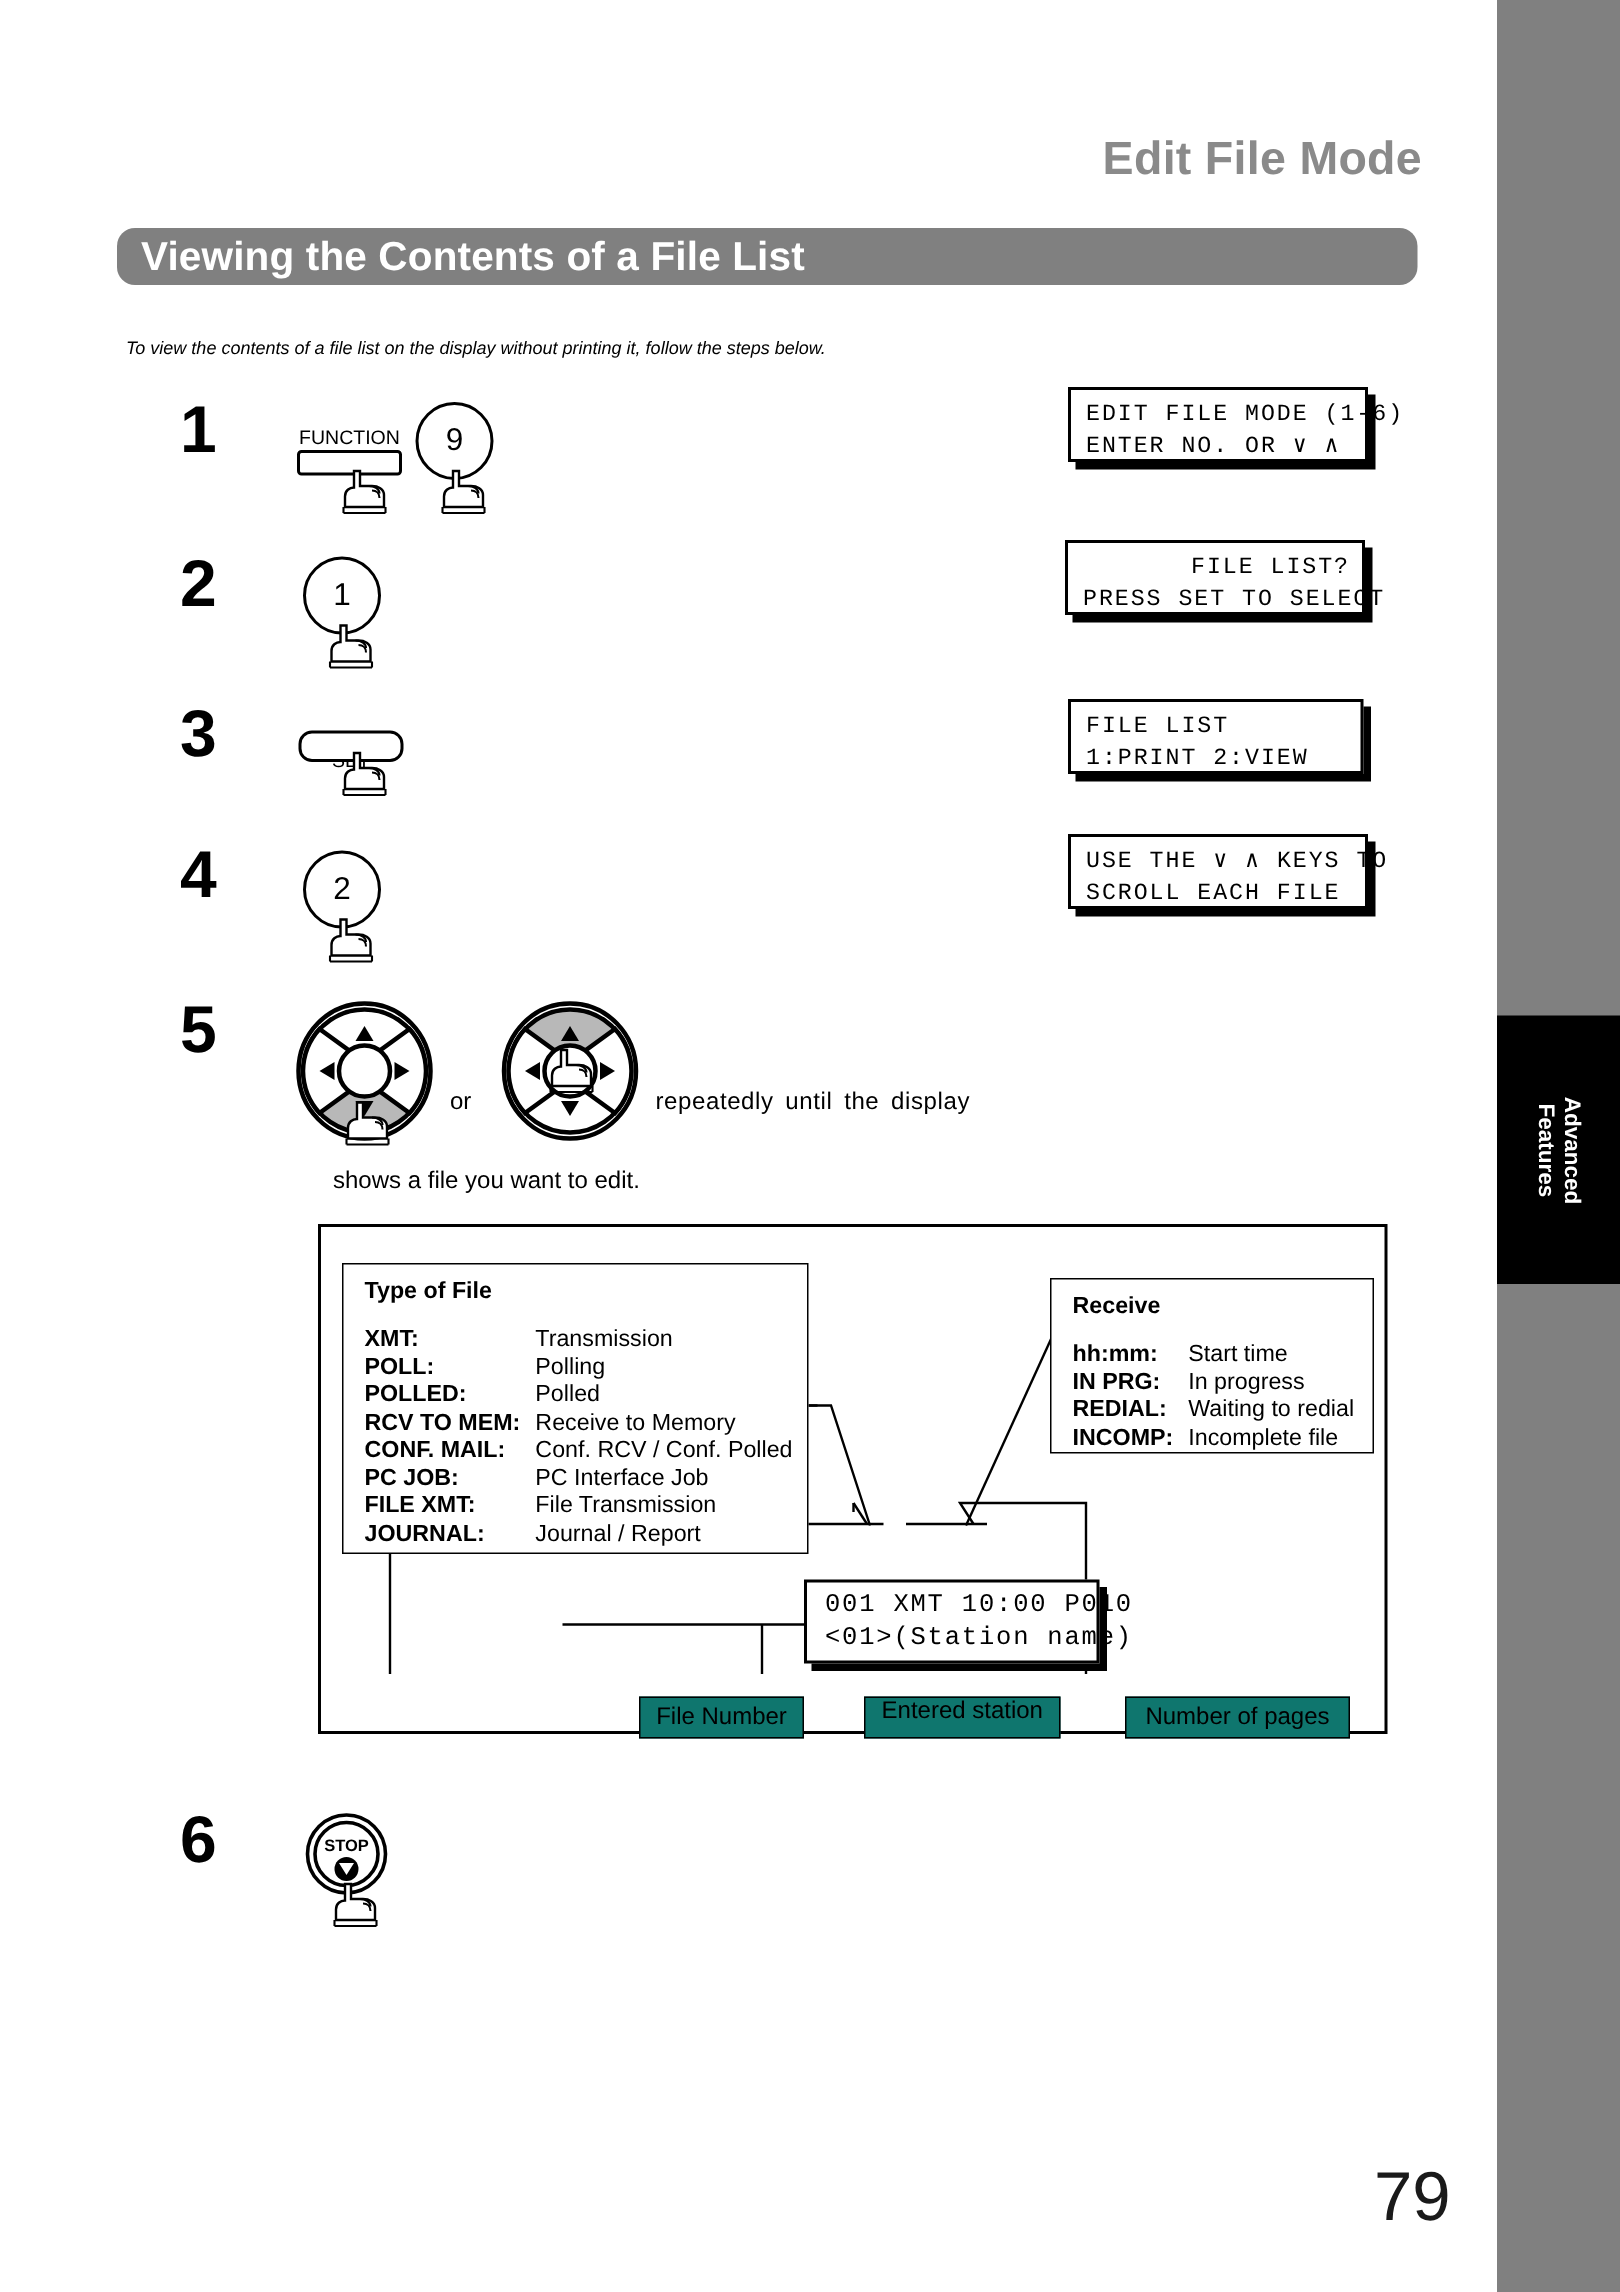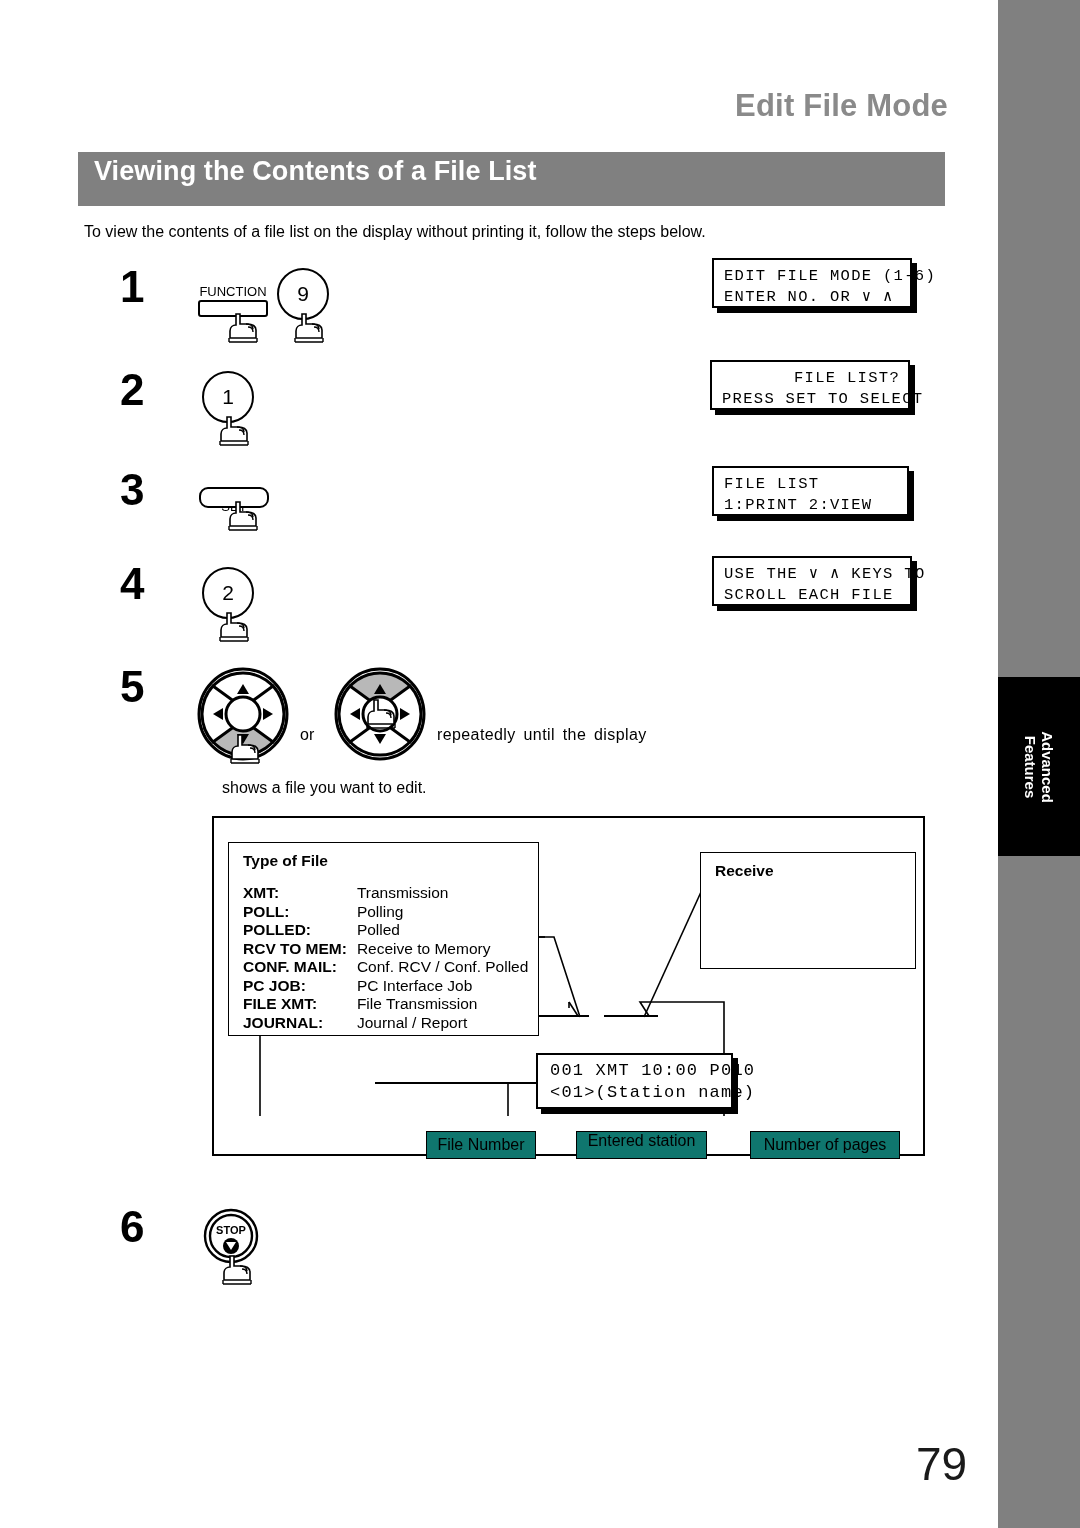--- a/index.html
+++ b/index.html
@@ -32,31 +32,32 @@
   }
 
   
   .doc-header{
     position:absolute; left:0; top:88px; width:948px;
     text-align:right;
     font-size:31px; font-weight:bold; color:#8a8a8a;
     letter-spacing:.2px;
   }
   .title-bar{
-    position:absolute; left:78px; top:152px; width:867px; height:54px;
+    position:absolute; left:78px; top:152px; width:867px; height:38px;
     background:#808080;
+    border-radius:12px;
   }
   .title-bar .title-text{
     position:absolute; left:16px; top:4px;
     color:#ffffff; font-size:27px; font-weight:bold;
     letter-spacing:.1px;
   }
   .intro{
     position:absolute; left:84px; top:221px; width:800px;
-    font-size:16px; color:#000; line-height:22px;
+    font-size:12px; color:#000; line-height:22px;font-style:italic;
   }
 
   
   .step-num{
     position:absolute;
     font-size:44px; font-weight:bold; color:#000;
     font-family:"Liberation Sans", sans-serif;
     line-height:44px;
   }
 
@@ -376,20 +377,40 @@
     <tr>
       <td class="k">JOURNAL:</td>
       <td>Journal / Report</td>
     </tr>
   </tbody>
     </table>
 </div>
 
 <div class="legend" style="left:700px; top:852px; width:216px; height:117px;">
   <h4>Receive</h4>
+  <table>
+    <tbody>
+        <tr>
+      <td class="k">hh:mm:</td>
+      <td>Start time</td>
+    </tr>
+    <tr>
+      <td class="k">IN PRG:</td>
+      <td>In progress</td>
+    </tr>
+    <tr>
+      <td class="k">REDIAL:</td>
+      <td>Waiting to redial</td>
+    </tr>
+    <tr>
+      <td class="k">INCOMP:</td>
+      <td>Incomplete file</td>
+    </tr>
+  </tbody>
+    </table>
 </div>
 
 <div class="mini-lcd" style="left:536px; top:1053px; width:197px; height:56px;"><span>001 XMT 10:00 P010</span>
 <span>&lt;01&gt;(Station name)</span></div>
 
 <div class="tag-box" style="left:426px; top:1131px; width:110px; height:28px; text-align:center; padding-top:4px;">File Number</div>
 <div class="tag-box" style="left:576px; top:1131px; width:131px; height:28px; text-align:center; padding-top:0;">Entered station</div>
 <div class="tag-box" style="left:750px; top:1131px; width:150px; height:28px; text-align:center; padding-top:4px;">Number of pages</div>
 
 <div class="step-num" style="left:120px; top:1205px;">6</div>

